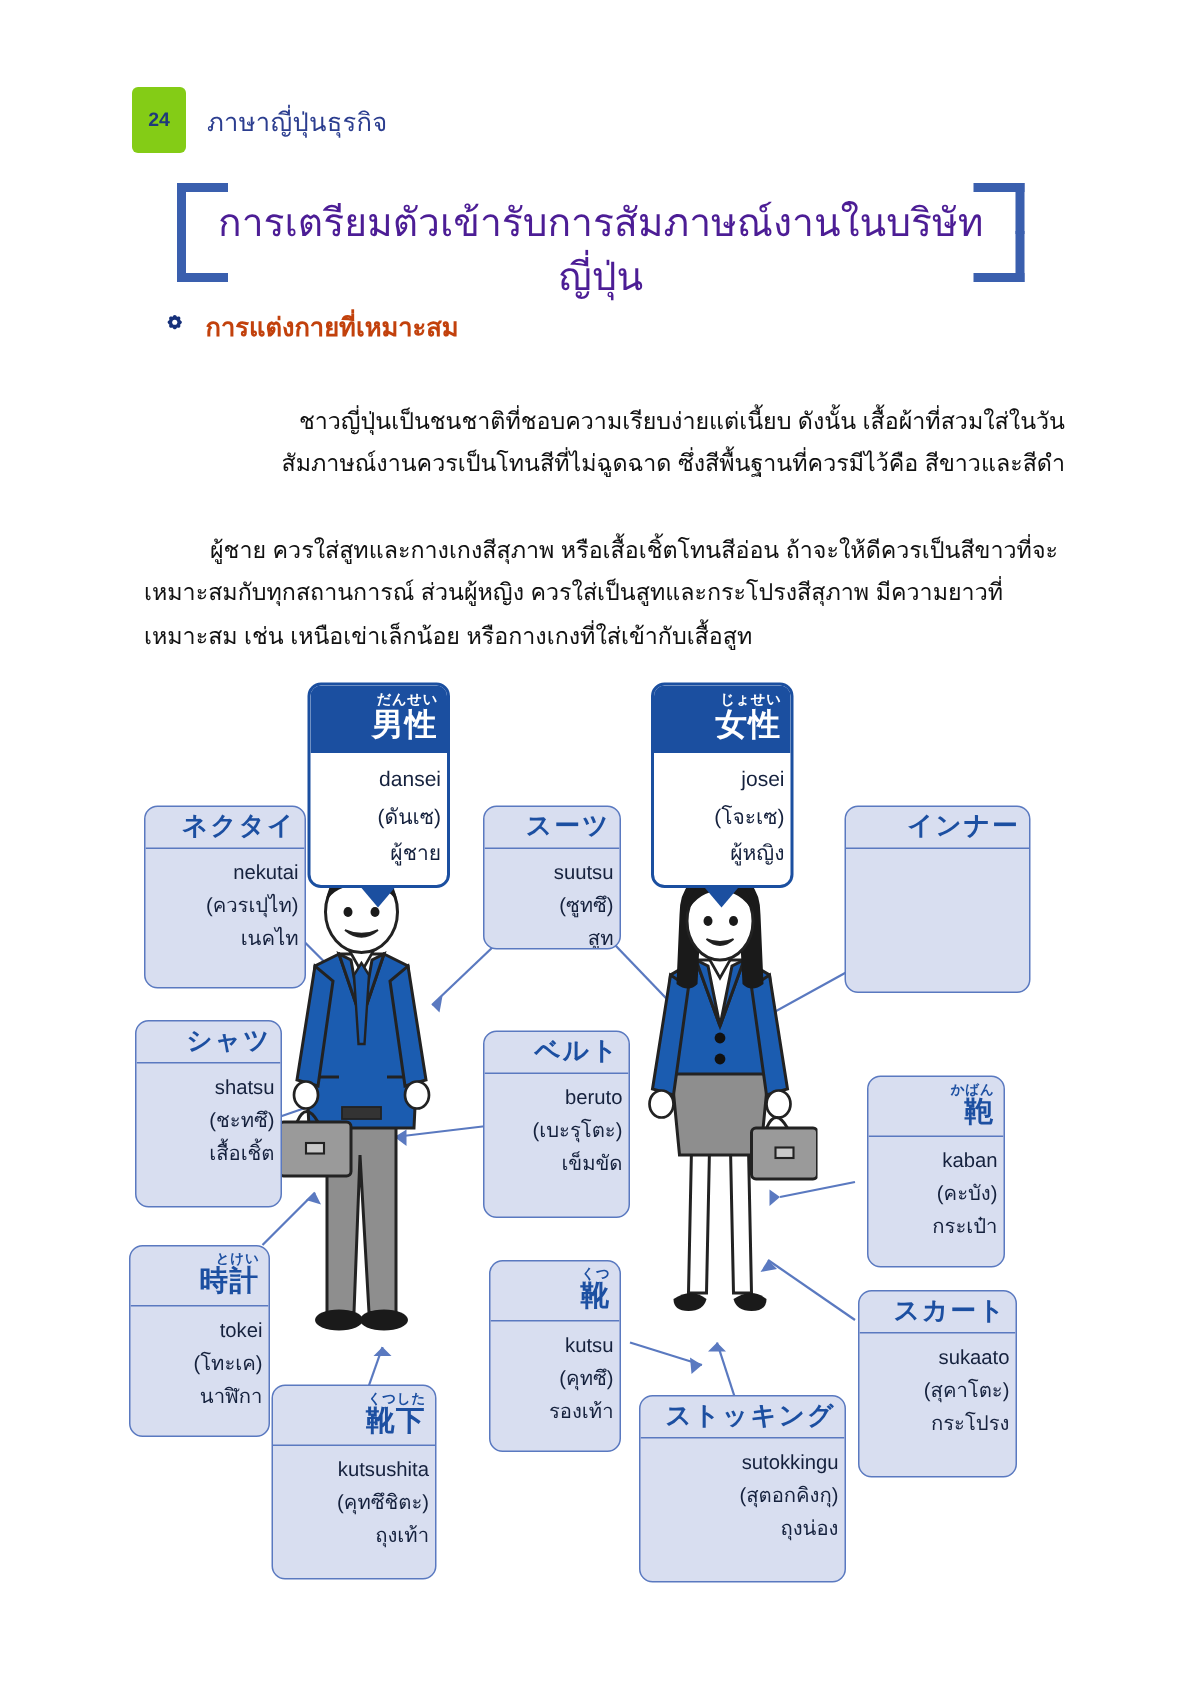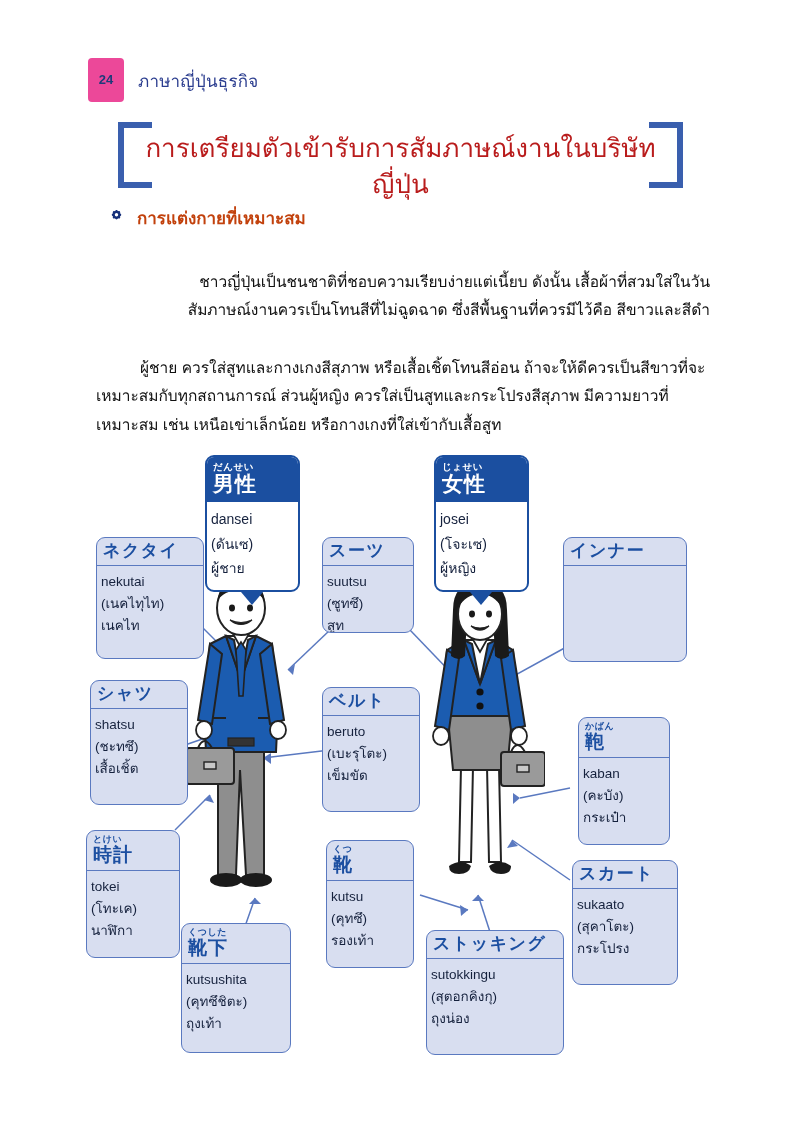--- a/index.html
+++ b/index.html
@@ -9,35 +9,35 @@
     font-family:"Liberation Sans","DejaVu Sans",sans-serif;
     color:#1a1a1a;
     position:relative;
     overflow:hidden;
   }
   .page{position:relative;width:800px;height:1125px;}
 
   
   .header{position:absolute;left:88px;top:58px;display:flex;align-items:center;gap:14px;}
   .pagenum{
-    background:#ec4899;color:#1f3a7a;font-weight:bold;font-size:13px;
+    background:#84cc16;color:#1f3a7a;font-weight:bold;font-size:13px;
     padding:15px 9px;border-radius:4px;line-height:1.1;min-width:18px;text-align:center;
   }
   .headtitle{color:#2b3d8f;font-size:17px;font-weight:normal;letter-spacing:.2px;}
 
   
   .titlewrap{position:absolute;left:118px;top:122px;width:565px;height:66px;}
   .brk{position:absolute;width:28px;height:28px;border:6px solid #3a5fae;}
   .brk.tl{left:0;top:0;border-right:none;border-bottom:none;}
   .brk.tr{right:0;top:0;border-left:none;border-bottom:none;}
   .brk.bl{left:0;bottom:0;border-right:none;border-top:none;}
   .brk.br{right:0;bottom:0;border-left:none;border-top:none;}
   .maintitle{
     position:absolute;left:0;right:0;top:8px;text-align:center;
-    font-size:26px;color:#b91c1c;font-weight:normal;line-height:1.4;
+    font-size:26px;color:#4c1d95;font-weight:normal;line-height:1.4;
   }
 
   
   .subhead{position:absolute;left:108px;top:204px;display:flex;align-items:center;gap:12px;}
   .gear{width:17px;height:17px;display:block;}
   .subhead-text{color:#c2410c;font-size:17px;font-weight:bold;}
 
   
   .para{position:absolute;left:96px;width:614px;font-size:15.5px;line-height:1.85;color:#111;text-align:left;}
   .para.p1{top:252px;text-align:right;}
@@ -48,21 +48,21 @@
   .diagram{position:absolute;left:0;top:440px;width:800px;height:640px;}
   svg.lines{position:absolute;left:0;top:0;width:800px;height:640px;}
 
   
   .card{
     position:absolute;
     border:1.6px solid #5a79c0;
     border-radius:9px;
     background:#d8def0;
     box-sizing:border-box;
-    text-align:left;
+    text-align:right;
     overflow:hidden;
     z-index:5;
   }
   .card .head{
     border-bottom:1.4px solid #5a79c0;
     padding:4px 6px 5px;
     color:#1c4fa1;
     font-weight:bold;
     line-height:1.05;
   }
@@ -262,21 +262,21 @@
       </div>
     </div>
     <span class="pointer" style="left:470px;top:152px;"></span>
 
     <div class="card" style="left:96px;top:97px;width:108px;height:122px;">
       <div class="head">
         <span class="katakana">ネクタイ</span>
       </div>
       <div class="body">
         <div>nekutai</div>
-        <div>(เนคไทุไท)</div>
+        <div>(ควรเปุไท)</div>
         <div>เนคไท</div>
       </div>
     </div>
 
     <div class="card" style="left:322px;top:97px;width:92px;height:96px;">
       <div class="head">
         <span class="katakana">スーツ</span>
       </div>
       <div class="body">
         <div>suutsu</div>

